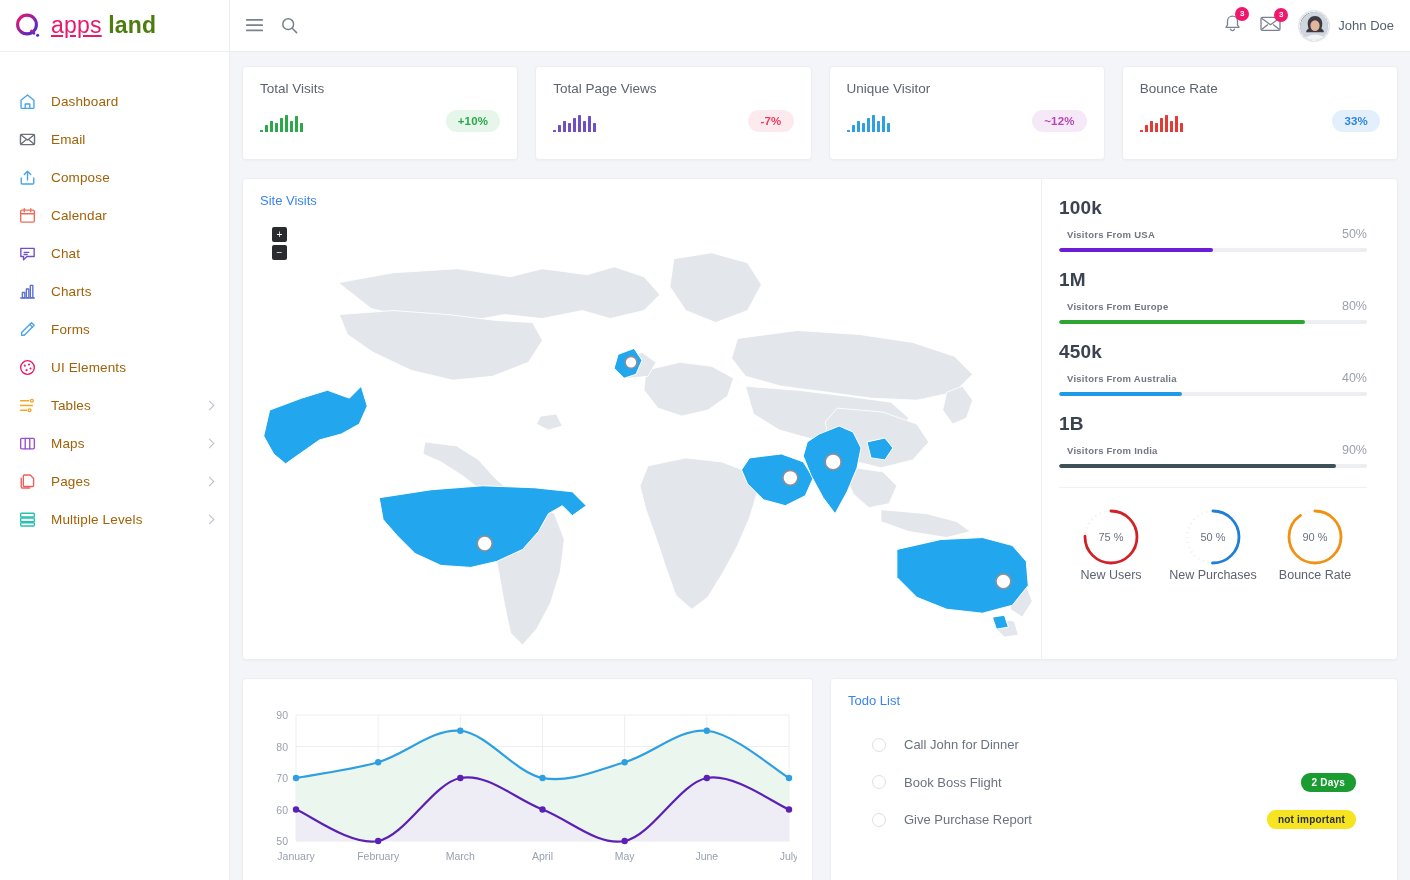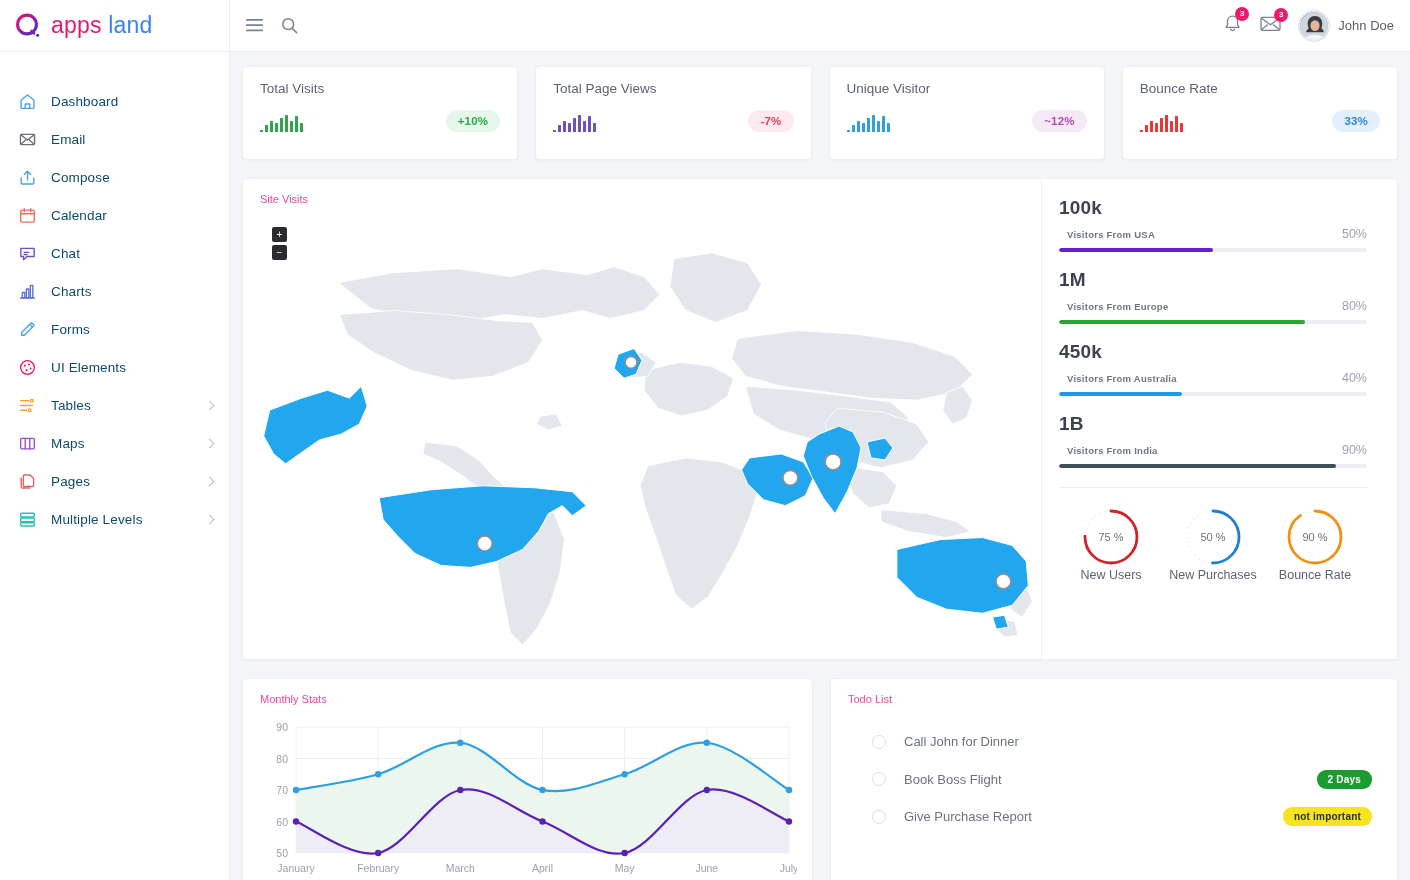--- a/index.html
+++ b/index.html
@@ -19,31 +19,31 @@
     border-right: 1px solid #ebedf2;
     display: flex; flex-direction: column;
   }
   .brand {
     height: 52px; display: flex; align-items: center;
     padding-left: 14px; gap: 9px;
     border-bottom: 1px solid #eef0f4;
   }
   .brand-mark { width: 28px; height: 28px; display:block; }
   .brand-text { font-size: 23px; letter-spacing: .2px; white-space: nowrap; }
-  .brand-text .t1 { color: #e8186b; font-weight: 400; }
-  .brand-text .t2 { color: #3b82f6; font-weight: 400; }
+  .brand-text .t1 { color: #e8186b; font-weight: 400; text-decoration: underline; }
+  .brand-text .t2 { color: #4d7c0f; font-weight: 700; }
 
   .nav { padding-top: 30px; }
   .nav-item {
     display: flex; align-items: center;
     height: 38px; padding: 0 16px 0 18px;
     gap: 14px; cursor: pointer; position: relative;
   }
   .nav-ico { width: 19px; height: 19px; flex: 0 0 19px; display:block; }
-  .nav-label { font-size: 13.5px; color: #0c4a6e; letter-spacing: .15px; }
+  .nav-label { font-size: 13.5px; color: #a16207; letter-spacing: .15px; }
   .chev {
     margin-left: auto; width: 7px; height: 7px;
     border-right: 1.4px solid #b9bec9; border-top: 1.4px solid #b9bec9;
     transform: rotate(45deg);
   }
 
   
   #main { flex: 1; display: flex; flex-direction: column; min-width: 0; }
   #topbar {
     height: 52px; background: #fff; border-bottom: 1px solid #ebedf2;
@@ -87,21 +87,21 @@
     border-radius: 12px; letter-spacing: .2px;
   }
 
   
   .mid-panel {
     display: flex; background: #fff; border-radius: 4px;
     border: 1px solid #edeef2; height: 482px; margin-bottom: 18px;
     box-shadow: 0 1px 2px rgba(20,30,60,.03);
   }
   .map-col { flex: 1; min-width: 0; padding: 14px 0 0 17px; position: relative; }
-  .panel-title { font-size: 11px; color: #ec4899; }
+  .panel-title { font-size: 13px; color: #3b82f6; }
   .map-zoom {
     position: absolute; left: 29px; top: 48px;
     display: flex; flex-direction: column; gap: 3px; z-index: 5;
   }
   .zbtn {
     width: 15px; height: 15px; background: #292b2e; border-radius: 2px;
     color: #fff; font-size: 10px; line-height: 15px; text-align: center;
     cursor: pointer; font-family: "Liberation Sans", sans-serif;
   }
   .map-wrap { position: absolute; inset: 32px 0 0 0; }
@@ -143,21 +143,21 @@
   .todo-item {
     display: flex; align-items: center; height: 37.5px;
     padding-left: 24px; gap: 18px;
   }
   .todo-check {
     width: 14px; height: 14px; border-radius: 50%;
     border: 1.3px solid #dcdfe5; flex: 0 0 14px; cursor: pointer; background:#fff;
   }
   .todo-text { font-size: 13px; color: #6b7280; }
   .todo-badge {
-    margin-left: auto; margin-right: 8px;
+    margin-left: auto; margin-right: 24px;
     font-size: 10px; font-weight: bold; color: #fff;
     padding: 4px 11px; border-radius: 9px; letter-spacing: .2px;
   }
 </style>
 </head>
 <body>
 
 <div id="app">
 
   <aside id="sidebar">
@@ -535,21 +535,20 @@
      </svg>
      <div class="donut-cap">Bounce Rate</div>
               </div>
             </div>
         </div>
       </div>
 
       <div class="bottom-row">
 
         <div class="bcard chart">
-          <div class="panel-title">Monthly Stats</div>
           <div class="chart-area">
             <svg id="line-chart" width="537" height="160" viewBox="0 0 537 160">
                 <line x1="36" y1="134" x2="529" y2="134" stroke="#eceef1" stroke-width="1"></line>
                 <text x="28" y="138" text-anchor="end" font-size="10.5" fill="#9aa1ad" font-family="Liberation Sans, sans-serif">50</text>
                 <line x1="36" y1="102.5" x2="529" y2="102.5" stroke="#eceef1" stroke-width="1"></line>
                 <text x="28" y="106.5" text-anchor="end" font-size="10.5" fill="#9aa1ad" font-family="Liberation Sans, sans-serif">60</text>
                 <line x1="36" y1="71" x2="529" y2="71" stroke="#eceef1" stroke-width="1"></line>
                 <text x="28" y="75" text-anchor="end" font-size="10.5" fill="#9aa1ad" font-family="Liberation Sans, sans-serif">70</text>
                 <line x1="36" y1="39.5" x2="529" y2="39.5" stroke="#eceef1" stroke-width="1"></line>
                 <text x="28" y="43.5" text-anchor="end" font-size="10.5" fill="#9aa1ad" font-family="Liberation Sans, sans-serif">80</text>

